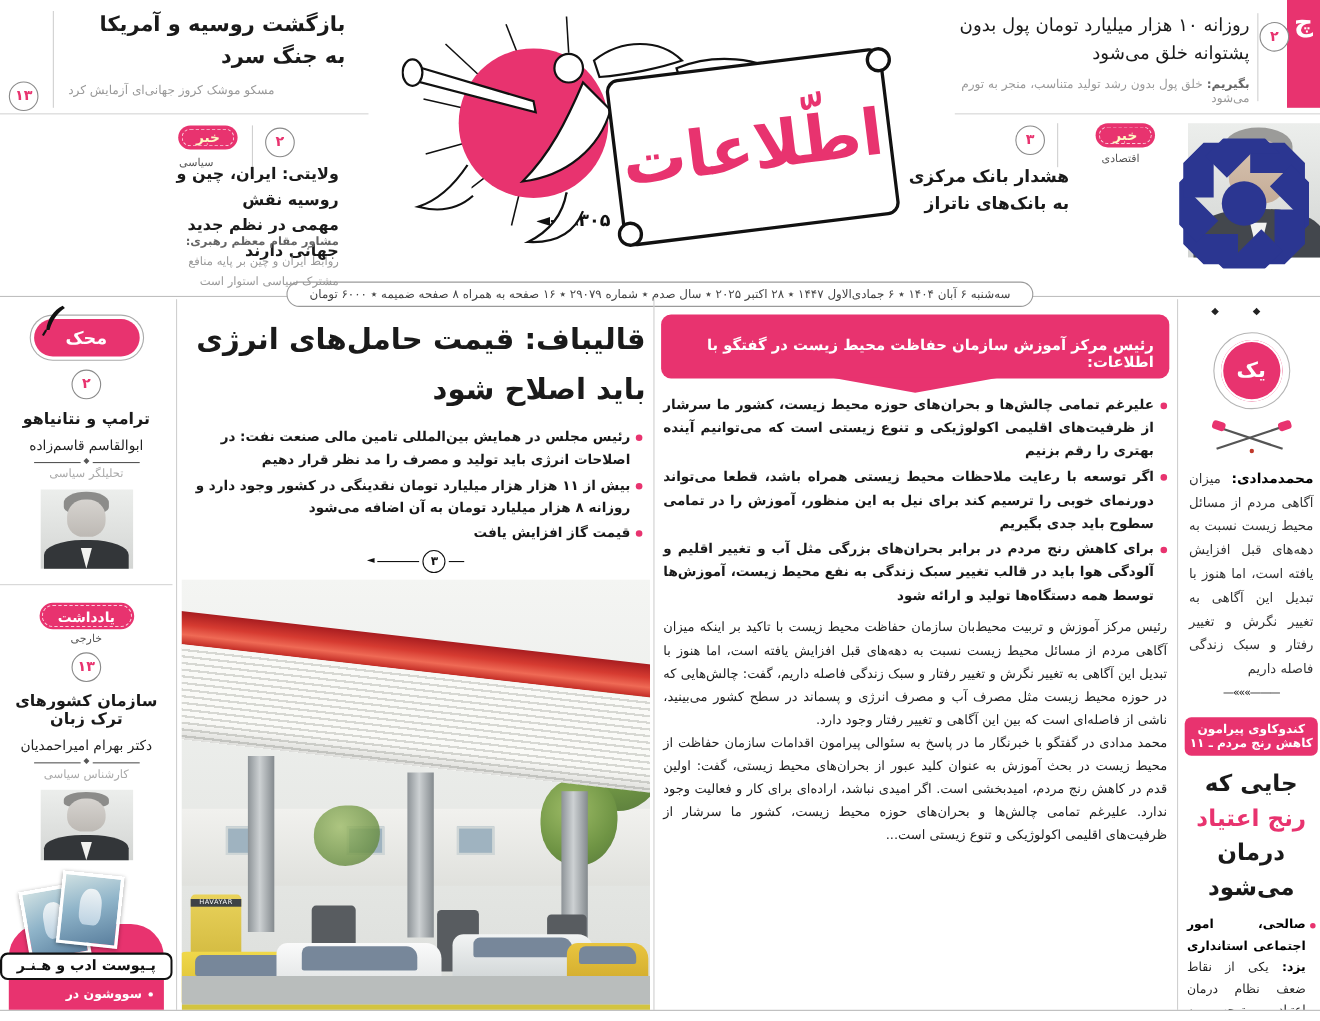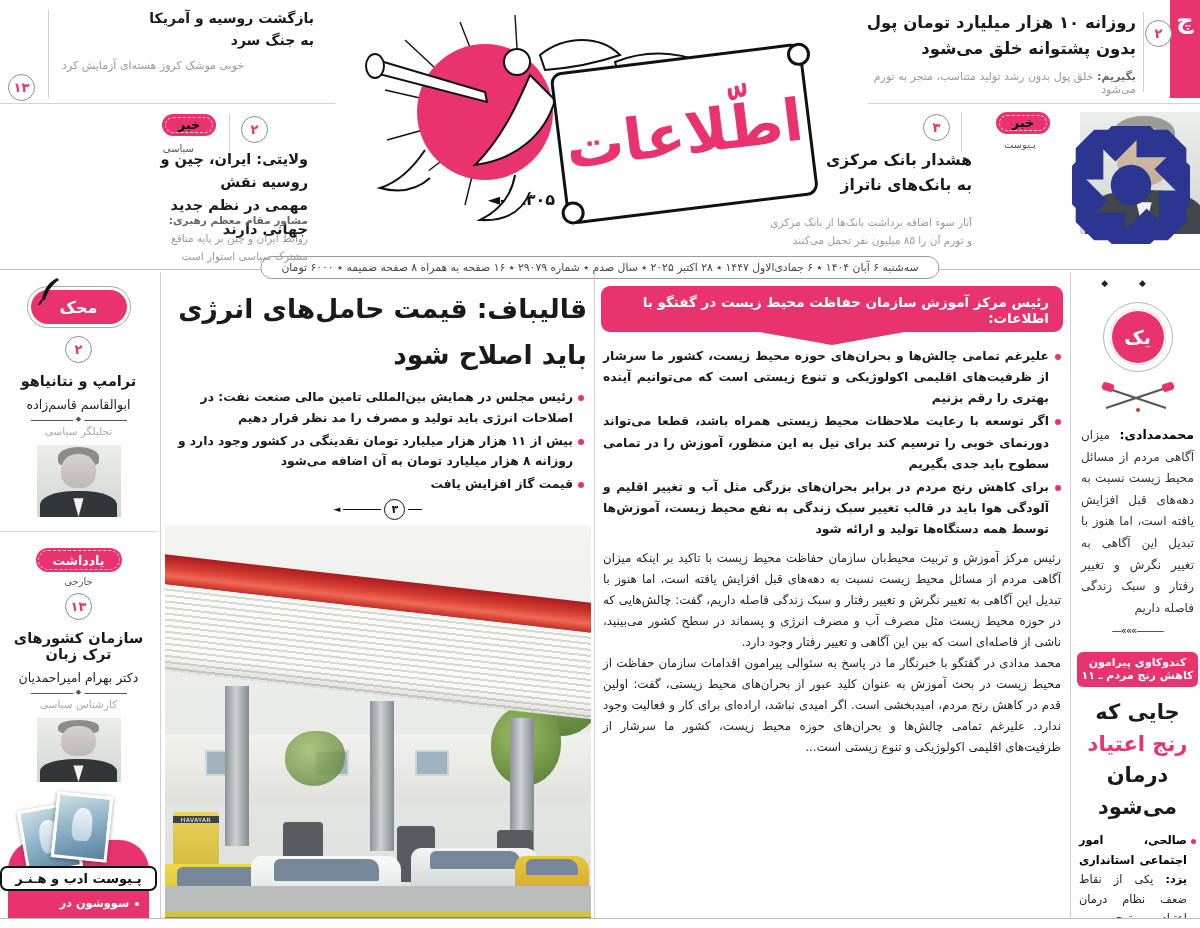--- a/index.html
+++ b/index.html
@@ -4,39 +4,39 @@
 <style>
   * { margin:0; padding:0; box-sizing:border-box; }
   html,body { background:#fff; }
   body { font-family:"DejaVu Sans", sans-serif; }
   .page { position:relative; width:1200px; height:928px; background:#fff; overflow:hidden; direction:rtl; color:#1a1a1a; }
 
   
   .numcircle { display:flex; align-items:center; justify-content:center; width:27px; height:27px; border:1px solid #8a8a8a; border-radius:50%; background:#fff; color:#e8336f; font-weight:bold; font-size:13px; }
   .hline { position:absolute; height:1px; background:#d5d5d5; }
   .vline { position:absolute; width:1px; background:#d0d0d0; }
-  .kicker-pill { display:inline-block; background:#e8336f; color:#000000; font-weight:bold; font-size:12.5px; padding:3px 16px 4px; border-radius:12px; outline:1px dashed rgba(255,255,255,.75); outline-offset:-4px; }
+  .kicker-pill { display:inline-block; background:#e8336f; color:#fef9c3; font-weight:bold; font-size:12.5px; padding:3px 16px 4px; border-radius:12px; outline:1px dashed rgba(255,255,255,.75); outline-offset:-4px; }
   .cat-label { font-size:10px; color:#555; margin-top:3px; text-align:left; }
   .cont { display:inline-flex; align-items:center; gap:3px; direction:ltr; }
   .cont .ah { font-size:9px; color:#111; line-height:1; }
   .cont .ln { height:1px; background:#111; width:38px; }
   .cont .ln2 { height:1px; background:#111; width:14px; }
   .cont .cnum { width:21px; height:21px; border:1px solid #111; border-radius:50%; background:#fff; color:#111; font-size:11px; font-weight:bold; display:flex; align-items:center; justify-content:center; }
 
   
   .edge-tab { position:absolute; top:0; right:0; width:30px; height:98px; background:#e8336f; color:#fff; font-size:24px; font-weight:bold; text-align:center; padding-top:6px; }
   .badge-tr { position:absolute; top:20px; right:28px; }
   .news-tr { position:absolute; top:10px; right:64px; width:300px; text-align:right; }
-  .news-tr .t { font-size:16.5px; font-weight:bold; line-height:1.55;text-align:right; }
+  .news-tr .t { font-size:16.5px; font-weight:normal; line-height:1.55;text-align:right; }
   .news-tr .s { margin-top:9px; font-size:11px; color:#999; }
   .news-tr .s b { color:#666; }
   .tr-vline { position:absolute; top:12px; right:56px; height:80px; }
 
   .news-tl { position:absolute; top:8px; left:58px; width:256px; text-align:right; }
-  .news-tl .t { font-size:14px; font-weight:bold; line-height:1.55; }
+  .news-tl .t { font-size:19px; font-weight:bold; line-height:1.55; }
   .news-tl .s { margin-top:8px; font-size:11px; color:#999; text-align:left; padding-left:4px; }
   .badge-tl { position:absolute; top:74px; left:8px; }
   .tl-vline { position:absolute; top:10px; left:48px; height:88px; }
 
   .toprule-l { top:103px; left:0; width:335px; }
   .toprule-r { top:103px; right:0; width:332px; }
 
   
   .masthead { position:absolute; top:0; left:365px; width:470px; height:230px; }
   .dateline-row { position:absolute; top:256px; left:0; width:1200px; height:26px; }
@@ -60,21 +60,21 @@
   .col-left { left:0; width:157px; }
   .col-mid { left:165px; width:426px; }
   .col-main { right:135px; width:466px; }
   .col-right { right:0; width:125px; }
   .v1 { top:272px; left:160px; height:646px; }
   .v2 { top:272px; left:594px; height:646px; }
   .v3 { top:272px; right:129px; height:646px; }
   .botline { top:918px; left:0; width:1200px; background:#bbb; }
 
   
-  .ribbon { position:relative; margin:14px 2px 0; background:#e8336f; color:#fff; font-size:13.5px; font-weight:bold; text-align:right; padding:8px 14px 6px; border-radius:9px; }
+  .ribbon { position:relative; margin:14px 2px 0; background:#e8336f; color:#fff; font-size:13.5px; font-weight:bold; text-align:right; padding:20px 14px 6px; border-radius:9px; }
   .ribbon::after { content:""; position:absolute; left:50%; bottom:-13px; transform:translateX(-50%); border-left:78px solid transparent; border-right:78px solid transparent; border-top:14px solid #e8336f; }
   .main-h { margin-top:20px; text-align:center; font-weight:bold; font-size:31px; line-height:1.55; letter-spacing:-.5px; }
   .main-h .pink { color:#e8336f; }
   .main-bullets { margin:14px 4px 0; }
   .main-bullets .bi { position:relative; font-size:12.3px; font-weight:bold; line-height:1.72; text-align:justify; text-align-last:right; padding-right:12px; margin-bottom:2px; }
   .main-bullets .bi::before { content:""; position:absolute; right:0; top:8px; width:6px; height:6px; border-radius:50%; background:#e8336f; }
   .main-paras { margin:8px 4px 0; }
   .main-paras p { font-size:11.8px; line-height:1.78; color:#222; text-align:justify; text-align-last:right; }
 
   
@@ -164,21 +164,21 @@
   <div class="news-tr">
     <div class="t">روزانه ۱۰ هزار میلیارد تومان پول بدون پشتوانه خلق می‌شود</div>
     <div class="s"><b>بگیریم:</b><span> خلق پول بدون رشد تولید متناسب، منجر به تورم می‌شود</span></div>
   </div>
 
   <div class="news-tl">
     <div class="t">
       <div>بازگشت روسیه و آمریکا</div>
       <div>به جنگ سرد</div>
     </div>
-    <div class="s">خوبی موشک کروز هسته‌ای آزمایش کرد</div>
+    <div class="s">مسکو موشک کروز جهانی‌ای آزمایش کرد</div>
   </div>
   <div class="numcircle badge-tl">۱۳</div>
   <div class="vline tl-vline"></div>
 
   <div class="hline toprule-l"></div>
   <div class="hline toprule-r"></div>
 
   <div class="masthead">
     <svg width="470" height="230" viewBox="0 0 470 230">
       <g stroke="#111" stroke-width="1.4">
@@ -261,29 +261,28 @@
           </g>
         <g transform="rotate(315)">
             <polygon points="6,-60 40,-60 60,-40 60,-10 40,-30 6,-30"></polygon>
           </g>
         <circle r="22"></circle>
       </g>
     </svg>
   </div>
   <div class="bank-badges" style="width:130px; height:46px;">
     <span class="kicker-pill" style="position:absolute; right:0; top:0;">خبر</span>
-    <span class="cat-label" style="position:absolute; right:14px; top:24px;">پـیوست</span>
+    <span class="cat-label" style="position:absolute; right:14px; top:24px;">اقتصادی</span>
     <span class="vline" style="right:88px; top:0; height:40px;"></span>
     <span class="numcircle" style="position:absolute; right:100px; top:2px;">۳</span>
   </div>
   <div class="bank-title">
     <div>هشدار بانک مرکزی</div>
     <div>به بانک‌های ناتراز</div>
   </div>
-  <div class="bank-sub">آثار سوء اضافه برداشت بانک‌ها از بانک مرکزی و تورم آن را ۸۵ میلیون نفر تحمل می‌کنند</div>
 
   <div class="vline v1"></div>
   <div class="vline v2"></div>
   <div class="vline v3"></div>
   <div class="hline botline"></div>
 
   <div class="col col-main">
     <div class="ribbon">رئیس مرکز آموزش سازمان حفاظت محیط زیست در گفتگو با اطلاعات:</div>
     <div class="main-bullets">
         <div class="bi">علیرغم تمامی چالش‌ها و بحران‌های حوزه محیط زیست، کشور ما سرشار از ظرفیت‌های اقلیمی اکولوژیکی و تنوع زیستی است که می‌توانیم آینده بهتری را رقم بزنیم</div>

